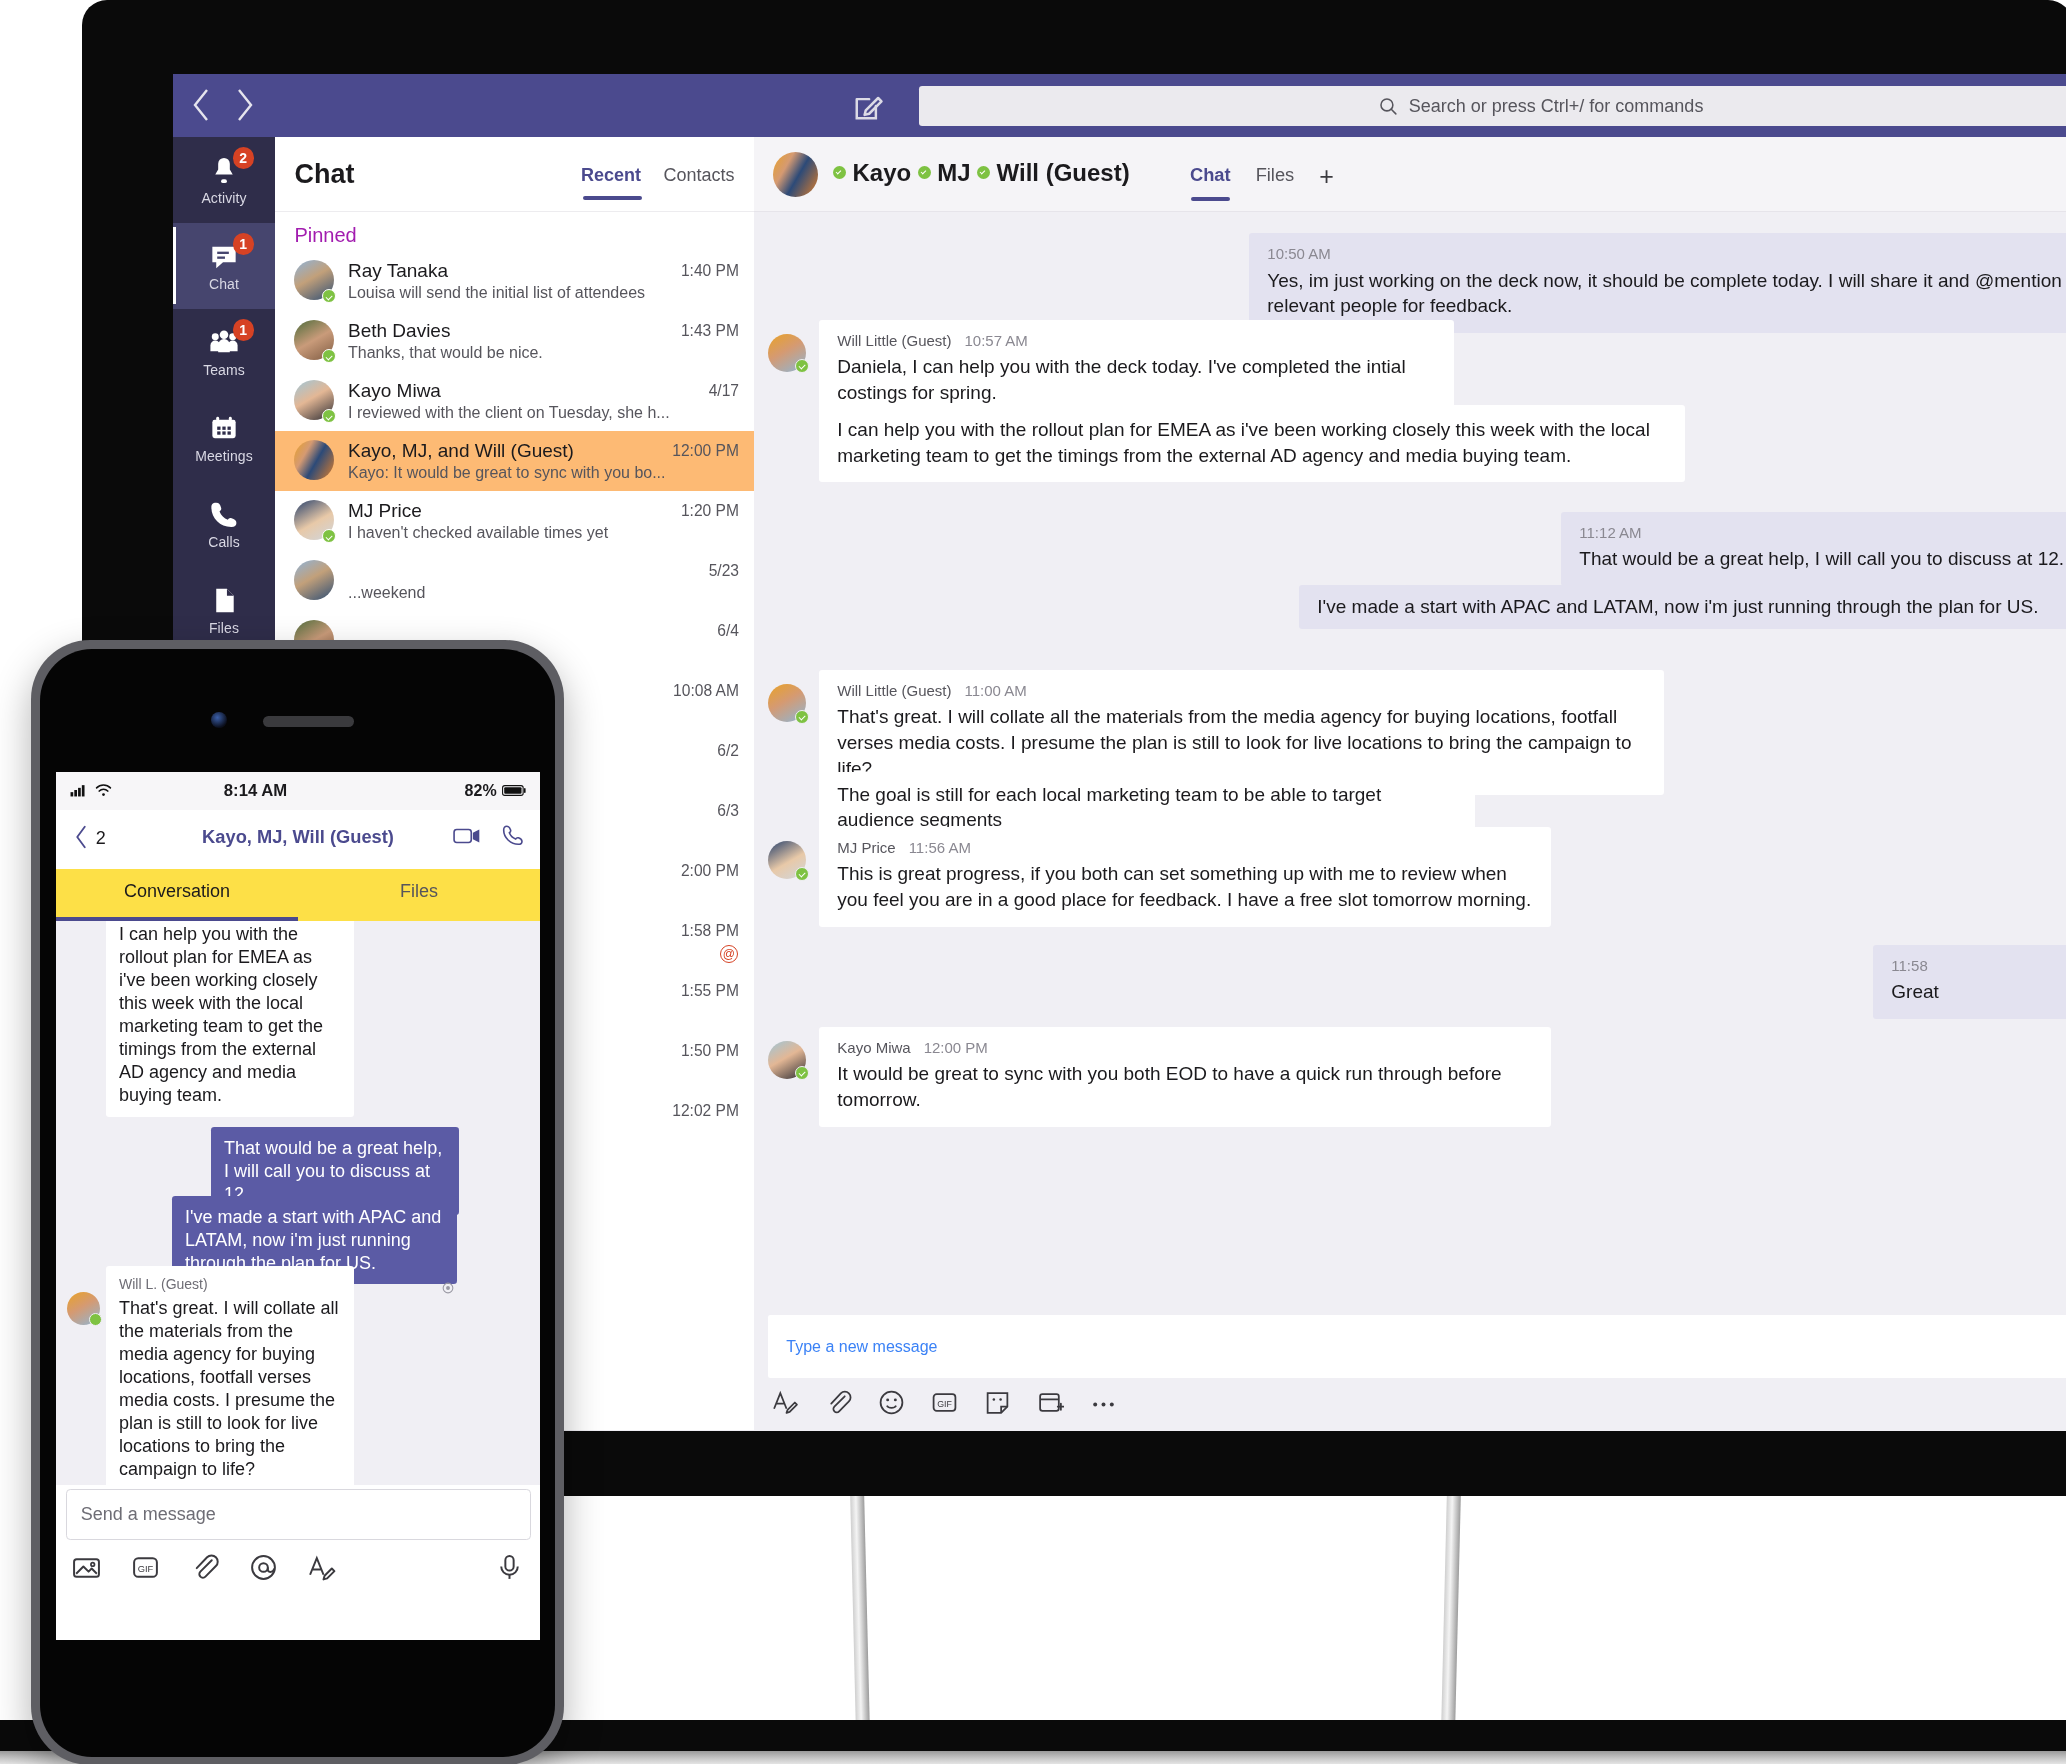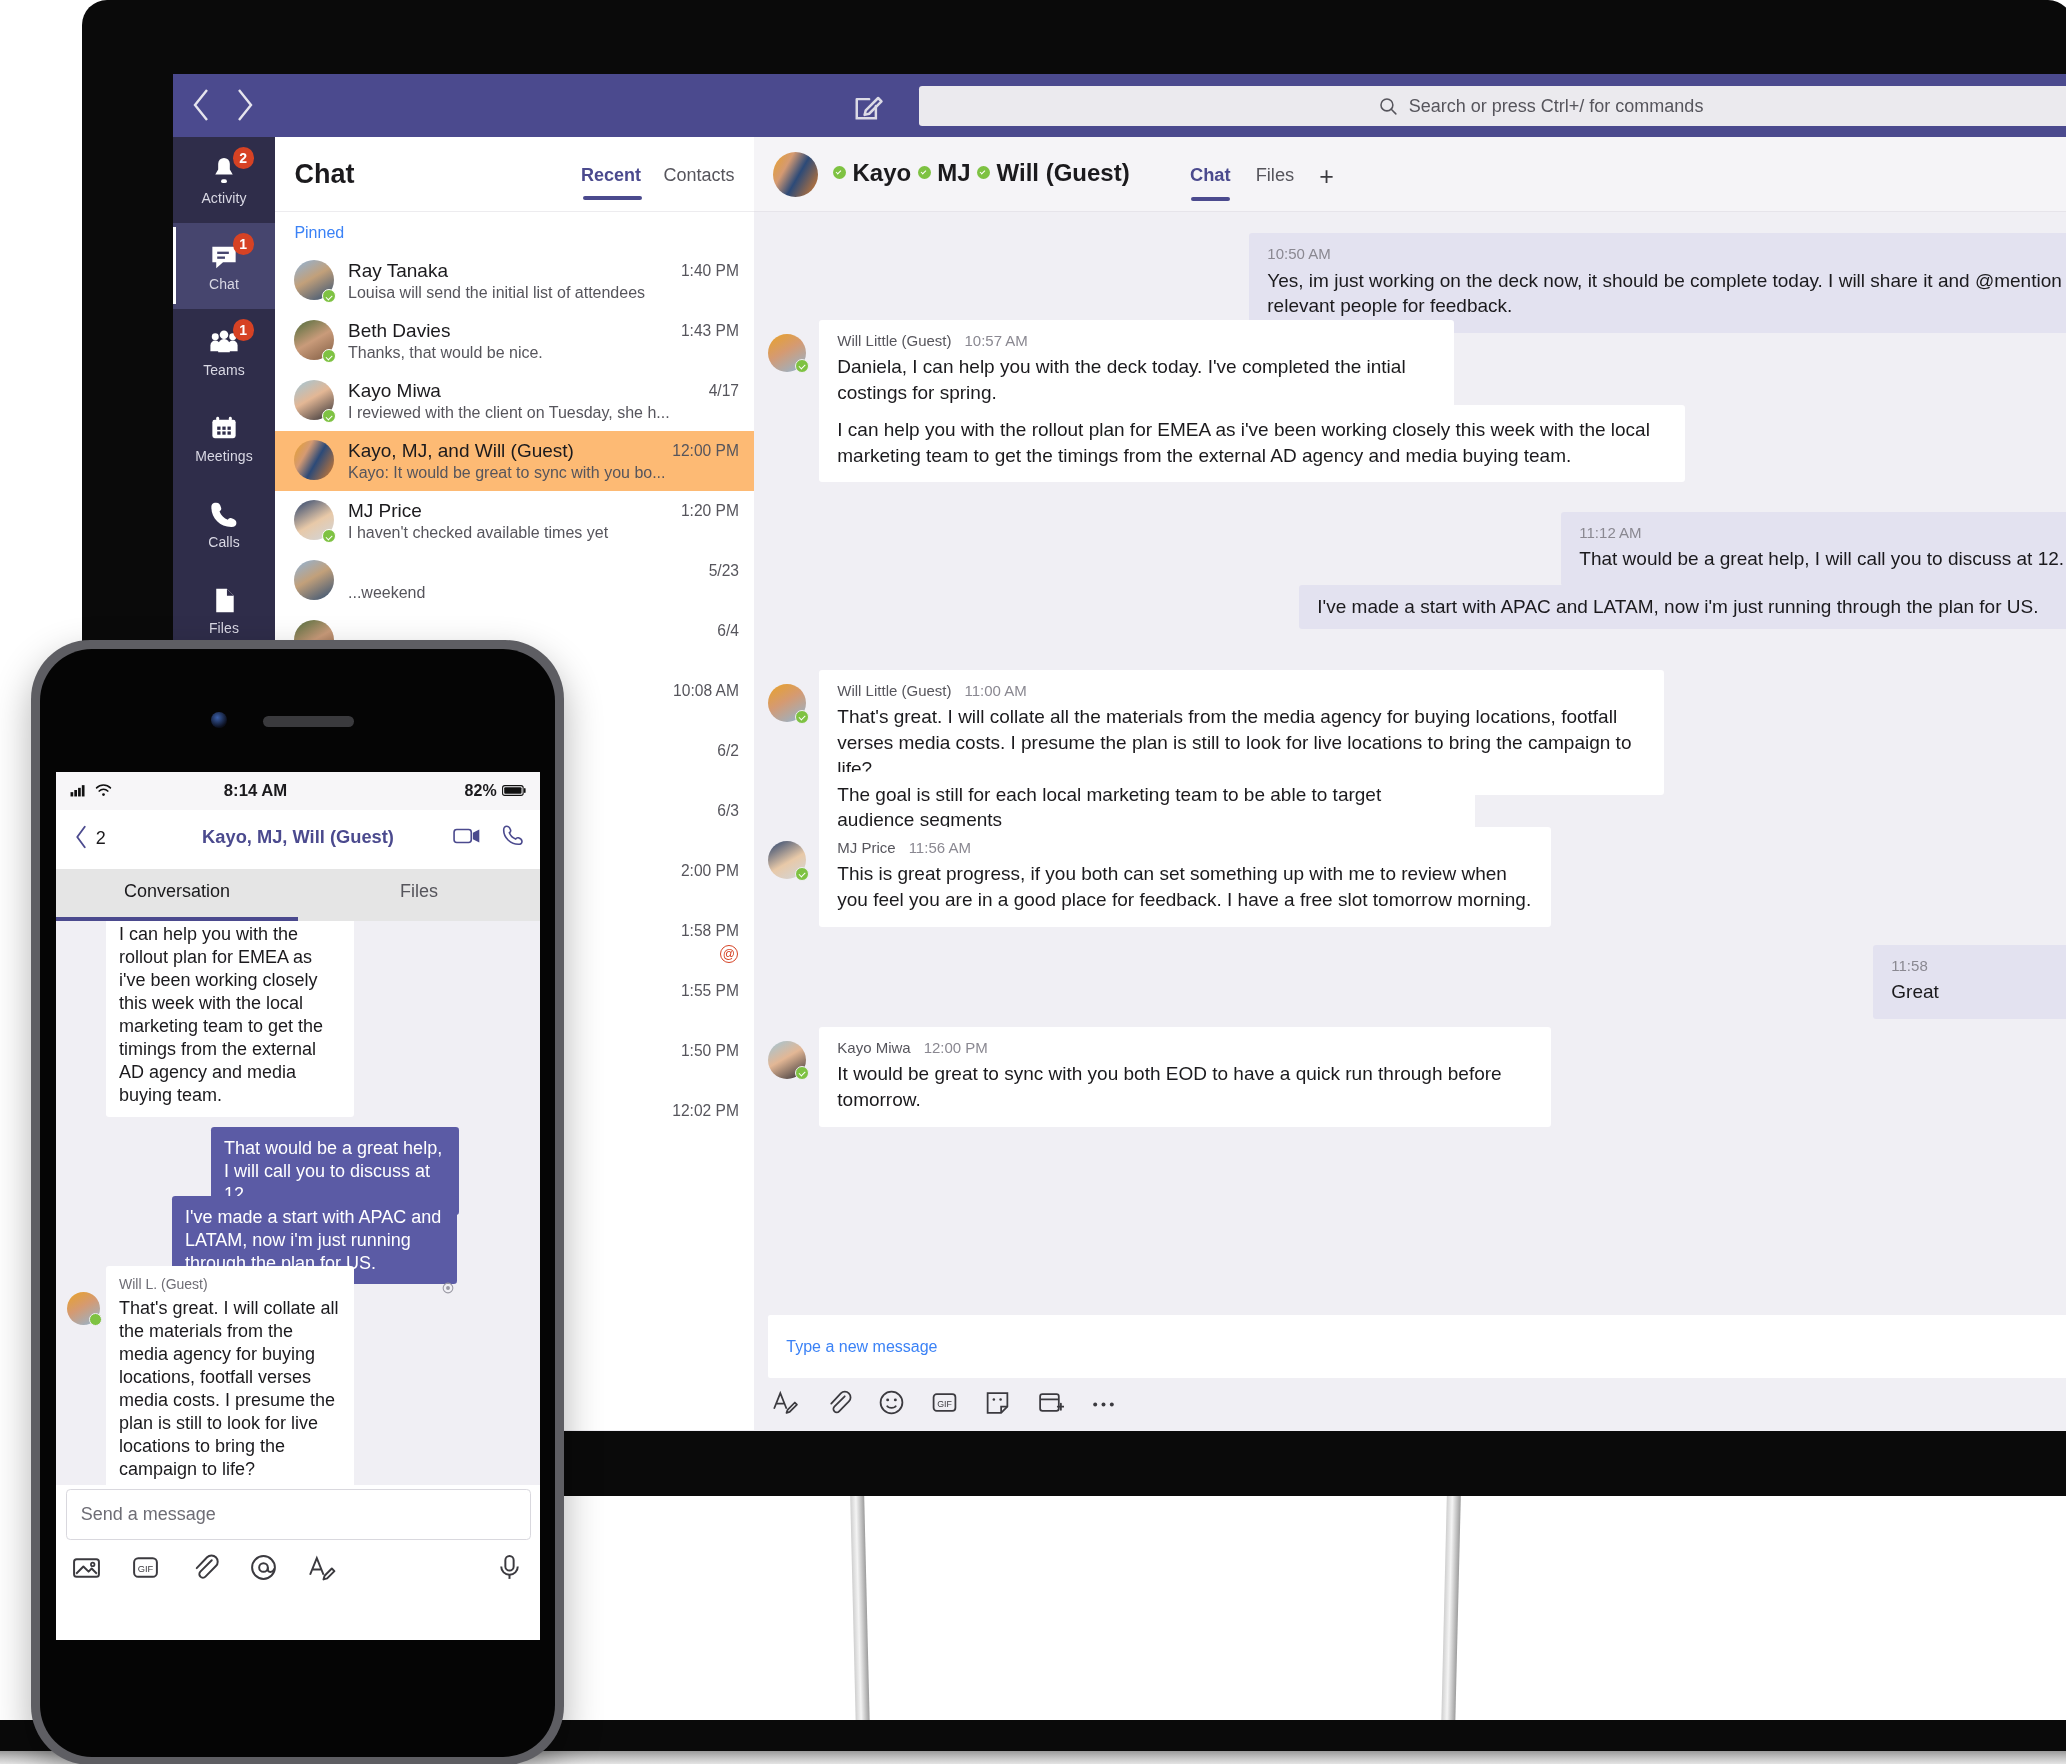--- a/index.html
+++ b/index.html
@@ -90,21 +90,21 @@
     display: flex; align-items: center;
   }
   .chat-title { position:absolute; left: 19.4px; top: 21.5px; font-size: 27px; font-weight: bold; color: #1b1a1d; }
   .chat-tabs { position: absolute; right: 19.4px; top: 28px; display: flex; gap: 22.6px; }
   .chat-tab { font-size: 18px; color: #56555c; position: relative; padding-bottom: 14px;}
   .chat-tab.active { color: #4b4a8e; font-weight: 600; }
   .chat-tab.active::after {
     content:""; position:absolute; left: 2.2px; bottom: 0; width: 59px; height: 3.8px;
     background:#4b4a8e; border-radius: 2.2px;
   }
-  .pinned-label { position:absolute; left: 19.4px; top: 87px; font-size: 16px; color: #3b82f6; }
+  .pinned-label { position:absolute; left: 19.4px; top: 87px; font-size: 20px; color: #a21caf; }
 
   .chat-list { position: absolute; left: 0; top: 114px; width: 479px; }
   .chat-row {
     position: relative; height: 60px; padding: 7.5px 15px 0 19.4px;
   }
   .chat-row.selected { background: #fdba74; }
   .chat-avatar {
     position: absolute; left: 19.4px; top: 8.6px; width: 40px; height: 40px; border-radius: 50%;
     overflow: hidden;
   }
@@ -221,21 +221,21 @@
   .p-status .right { position:absolute; right: 13px; display:flex; align-items:center; gap: 5.4px; }
   .p-batt-pct { font-size: 16px; font-weight: bold; color: #1b1a1d; }
 
   .p-navbar { position: relative; height: 59px; background: #fff; }
   .p-back { position:absolute; left: 18.3px; top: 15px; display:flex; align-items:center; gap: 7.5px; color:#4b4a8e; }
   .p-back-count { font-size: 18px; color:#1b1a1d; }
   .p-title { position:absolute; left:0; width: 484px; text-align:center; top: 16px;
              font-size: 18.3px; font-weight: bold; color:#4b4a8e; }
   .p-actions { position:absolute; right: 16px; top: 14px; display:flex; gap: 19.4px; }
 
-  .p-tabs { position: relative; height: 52px; background: #e5e5e5; display: flex; }
+  .p-tabs { position: relative; height: 52px; background: #fde047; display: flex; }
   .p-tab { flex: 1; text-align: center; font-size: 18px; color: #56555c; padding-top: 12px; position: relative;}
   .p-tab.active { color: #1b1a1d; }
   .p-tab.active::after {
     content:""; position: absolute; left: 0; bottom: 0; width: 100%; height: 4.3px; background: #4b4a8e;
   }
   .p-thread { position: relative; height: 564px; background: #f0eff4; overflow: hidden; }
   .p-bub {
     position: absolute; border-radius: 3.2px; padding: 9.7px 13px; font-size: 18px; line-height: 1.28;
   }
   .p-bub.them { background: #ffffff; color: #1b1a1d; }

